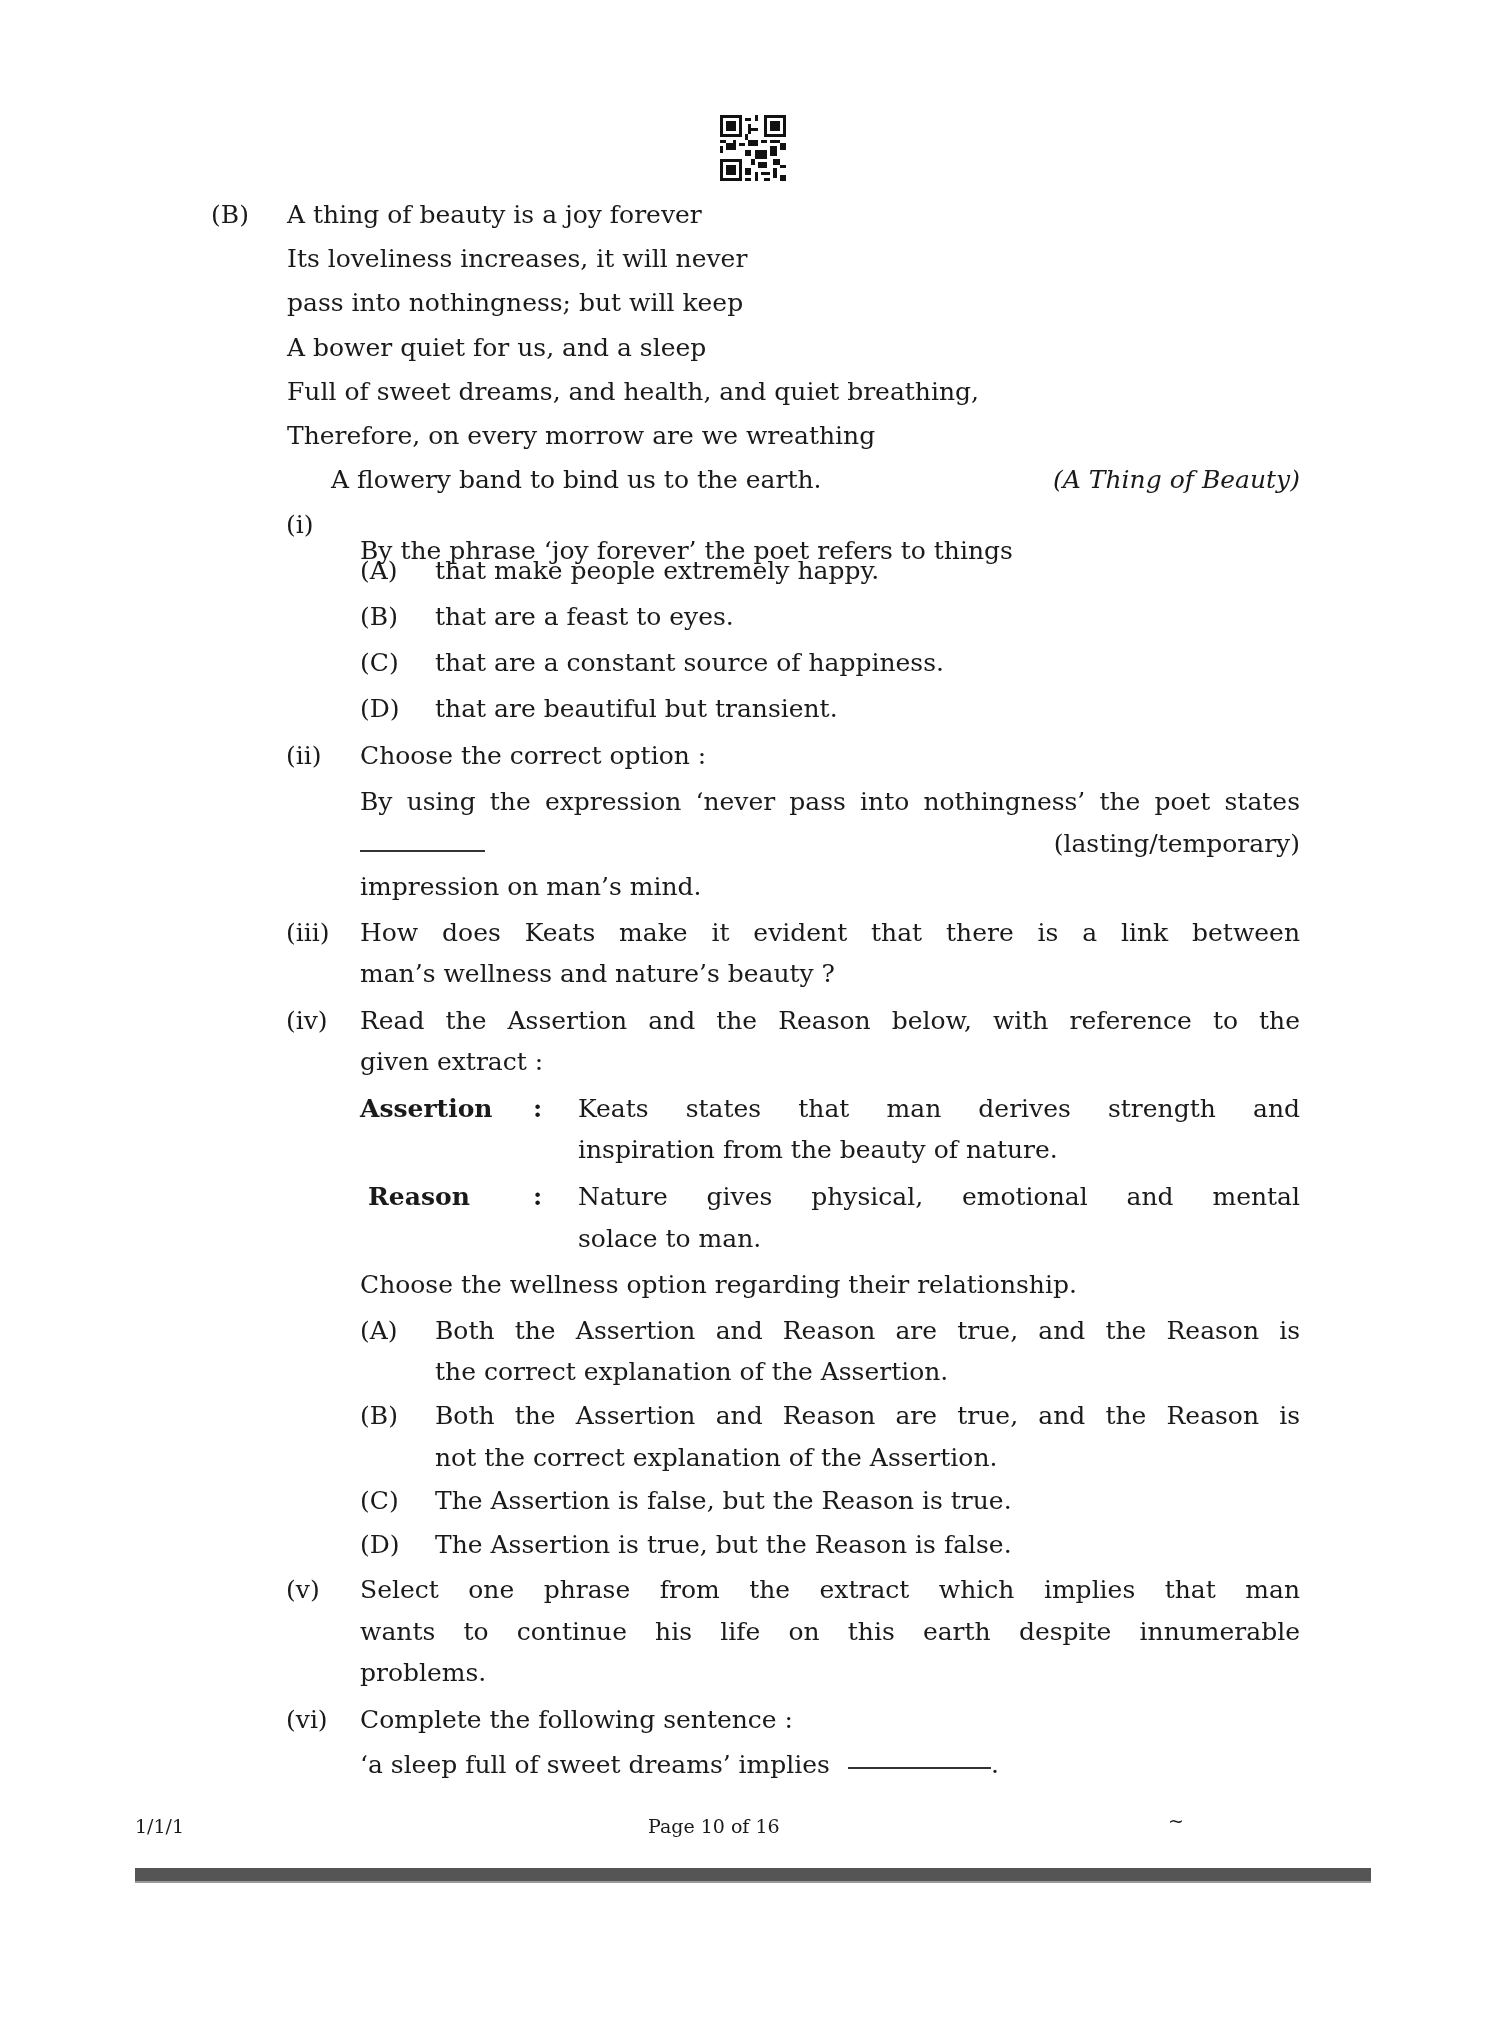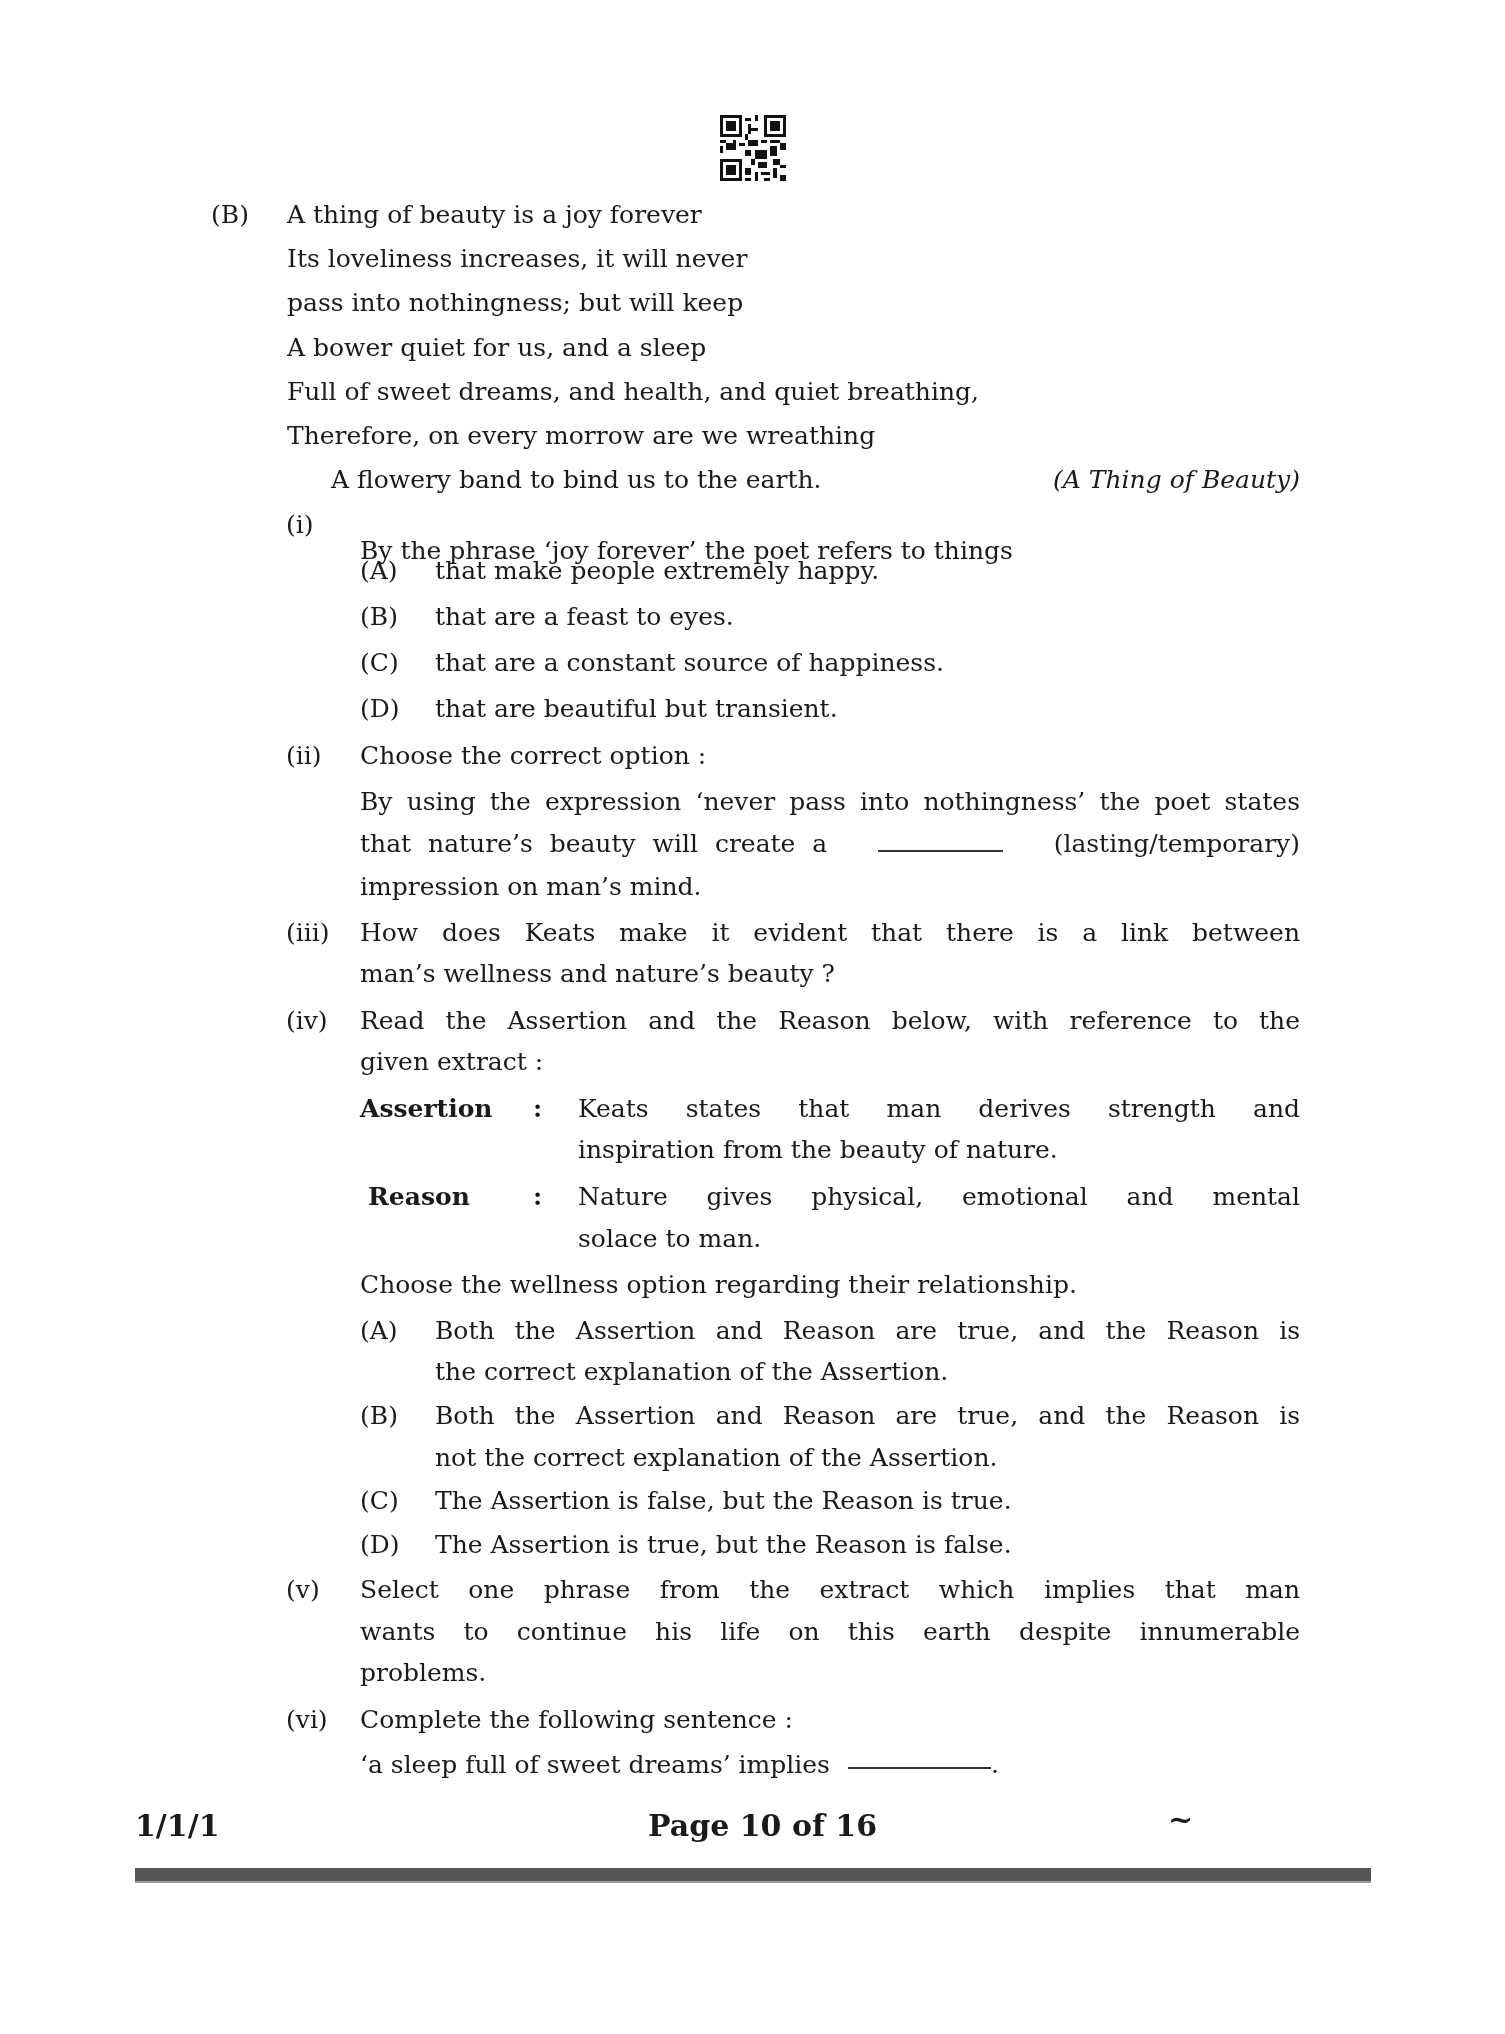--- a/index.html
+++ b/index.html
@@ -5,21 +5,21 @@
   html, body { margin:0; padding:0; background:#ffffff; }
   body { width:1505px; height:2034px; position:relative; overflow:hidden;
          font-family:"DejaVu Serif", serif; font-size:25px; color:#1a1a1a; }
   .ln { position:absolute; white-space:nowrap; line-height:30px; height:30px; }
   .j  { text-align:justify; text-align-last:justify; white-space:normal; }
   .lbl { position:absolute; white-space:nowrap; line-height:30px; }
   .bold { font-weight:bold; }
   .ital { font-style:italic; }
   .blank { display:inline-block; border-bottom:2px solid #333; height:0; vertical-align:4px; }
   #qr { position:absolute; left:720px; top:115px; width:66px; height:66px; }
-  .footer { position:absolute; font-weight:bold; font-size:30px; line-height:32px; white-space:nowrap; }
+  .footer { position:absolute; font-weight:normal; font-size:19px; line-height:32px; white-space:nowrap; }
   #bar { position:absolute; left:135px; top:1868px; width:1236px; height:13px; background:#555555;
          border-bottom:2px solid #999; }
 </style>
 </head>
 <body>
 
 <svg id="qr" viewBox="0 0 21 21" shape-rendering="crispEdges">
   <rect x="0" y="0" width="21" height="21" fill="#fff"></rect>
   <g fill="#111">
     <rect x="0" y="0" width="7" height="1"></rect>
@@ -91,21 +91,20 @@
   <div class="ln" style="left:435px; top:648px;">that are a constant source of happiness.</div>
   <div class="lbl" style="left:360px; top:694px;">(D)</div>
   <div class="ln" style="left:435px; top:694px;">that are beautiful but transient.</div>
 </div>
 
 <div>
   <div class="lbl" style="left:286px; top:741px;">(ii)</div>
   <div class="ln" style="left:360px; top:741px;">Choose the correct option :</div>
   <div class="ln j" style="left:360px; top:787px; width:940px;">By using the expression ‘never pass into nothingness’ the poet states</div>
   <div class="ln" style="left:360px; top:829px; width:940px; display:flex; justify-content:space-between; align-items:baseline;">
-    <span style="word-spacing:9px;">that nature’s beauty will create a</span>
     <span class="blank" style="width:125px;"></span>
     <span>(lasting/temporary)</span>
   </div>
   <div class="ln" style="left:360px; top:872px;">impression on man’s mind.</div>
 </div>
 
 <div>
   <div class="lbl" style="left:286px; top:918px;">(iii)</div>
   <div class="ln j" style="left:360px; top:918px; width:940px;">How does Keats make it evident that there is a link between</div>
   <div class="ln" style="left:360px; top:959px;text-align:right;">man’s wellness and nature’s beauty ?</div>

